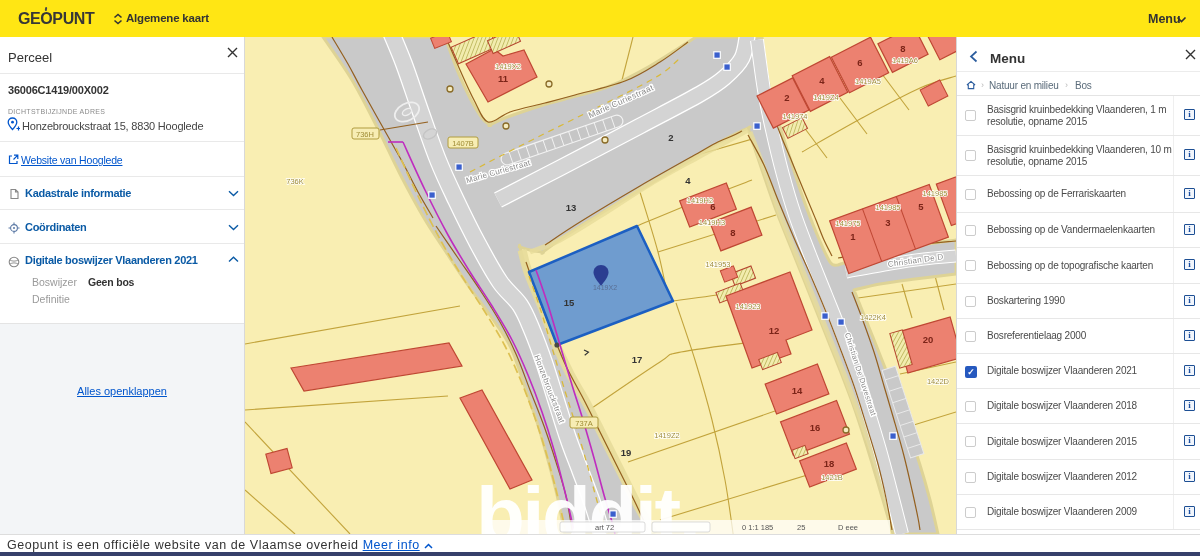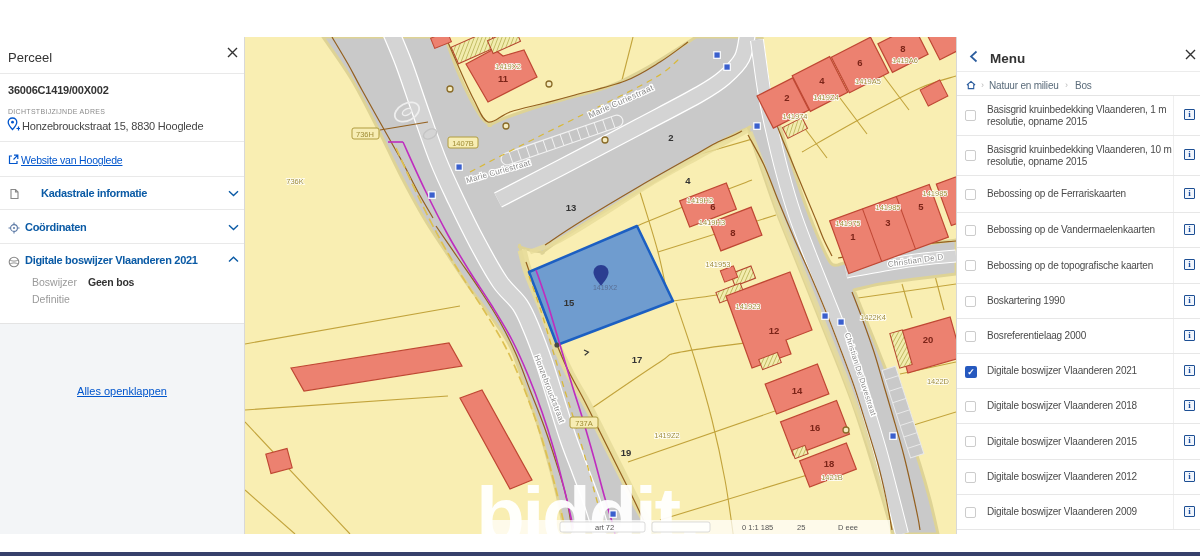--- a/index.html
+++ b/index.html
@@ -368,20 +368,36 @@
 <rect x="652" y="522" width="58" height="10" fill="#ffffff" fill-opacity="0.85" stroke="#cccccc" stroke-width="0.7" rx="2"></rect>
 <text x="595" y="530" font-size="7.5" fill="#555" font-family="Liberation Sans,sans-serif">art 72</text>
 <text x="742" y="530" font-size="7.5" fill="#555" font-family="Liberation Sans,sans-serif">0 1:1 185</text>
 <text x="797" y="530" font-size="7.5" fill="#555" font-family="Liberation Sans,sans-serif">25</text>
 <text x="838" y="530" font-size="7.5" fill="#555" font-family="Liberation Sans,sans-serif">D eee</text>
 </g>
 </g>
 </svg>
 </div>
 
+<div id="topbar">
+
+<div id="logo">GEOPUNT</div>
+<div style="position:absolute;left:45px;top:7px;width:2px;height:4px;background:#4a4a48;transform:rotate(10deg);border-radius:1px;"></div>
+
+<div id="algkaart">Algemene kaart</div>
+
+<svg style="position:absolute;left:113px;top:13px;" width="10" height="12" viewBox="0 0 10 12">
+        <path d="M1.5 4.5 L5 1.5 L8.5 4.5 M1.5 7.5 L5 10.5 L8.5 7.5" fill="none" stroke="#333" stroke-width="1.6"></path>
+      </svg>
+
+<div id="menu">Menu</div>
+<svg style="position:absolute;left:1176px;top:16px;" width="11" height="8" viewBox="0 0 11 8">
+        <path d="M1.5 1.5 L5.5 5.5 L9.5 1.5" fill="none" stroke="#333" stroke-width="1.6"></path>
+      </svg>
+</div>
 
 <div id="lpanel">
 
 <div class="ttl">Perceel</div>
 
 <svg style="position:absolute;left:227px;top:10px;" width="11" height="11" viewBox="0 0 11 11">
         <path d="M1 1 L10 10 M10 1 L1 10" stroke="#333" stroke-width="1.4"></path>
       </svg>
 <div class="ldiv" style="top:36px;"></div>
 
@@ -402,21 +418,21 @@
         <path d="M4 2 H1.5 V9.5 H9 V7" fill="none" stroke="#05c" stroke-width="1.2"></path>
         <path d="M6 1.2 H9.8 V5 M9.8 1.2 L5.5 5.5" fill="none" stroke="#05c" stroke-width="1.2"></path>
       </svg>
 
 <div id="weblnk"><span class="lnk">Website van Hooglede</span></div>
 <div class="ldiv" style="top:139px;"></div>
 
 <svg class="sic" style="top:151px;" viewBox="0 0 12 12">
         <path d="M3 1.5 H7.5 L10 4 V10.5 H3 Z M7.5 1.5 V4 H10" fill="none" stroke="#888" stroke-width="1.1"></path>
       </svg>
-<div class="sect" style="top:150px;margin-left:16px;">Kadastrale informatie</div>
+<div class="sect" style="top:150px;">Kadastrale informatie</div>
 <svg class="chevS" style="position:absolute;left:228px;top:153px;" width="11" height="7" viewBox="0 0 11 7">
         <path d="M1 1.2 L5.5 5.5 L10 1.2" fill="none" stroke="#0a5aa5" stroke-width="1.4"></path>
       </svg>
 <div class="ldiv" style="top:172px;"></div>
 
 <svg class="sic" style="top:185px;" viewBox="0 0 12 12">
         <circle cx="6" cy="6" r="3.4" fill="none" stroke="#5b79a5" stroke-width="1.1"></circle>
         <circle cx="6" cy="6" r="1" fill="#5b79a5"></circle>
         <path d="M6 0.5 V2.5 M6 9.5 V11.5 M0.5 6 H2.5 M9.5 6 H11.5" stroke="#5b79a5" stroke-width="1.1"></path>
       </svg>
@@ -547,15 +563,20 @@
 
 <div class="rrow" style="top:458px;height:35px;">
 <div class="cb" style="top:11.5px;"></div>
 <div class="rtxt" style="top:11px;">Digitale boswijzer Vlaanderen 2009</div>
 <div class="vline"></div>
 <div class="info" style="top:10.5px;">i</div>
 </div>
 </div>
 </div>
 
+<div id="footer">
+<div id="ftxt">Geopunt is een officiële website van de Vlaamse overheid <span class="lnk">Meer info</span> <svg width="9" height="6" viewBox="0 0 9 6" style="display:inline-block;">
+          <path d="M1 5 L4.5 1.5 L8 5" fill="none" stroke="#05c" stroke-width="1.5"></path>
+        </svg></div>
+</div>
 
 <div id="fbar"></div>
 </div>
 
 </body></html>

